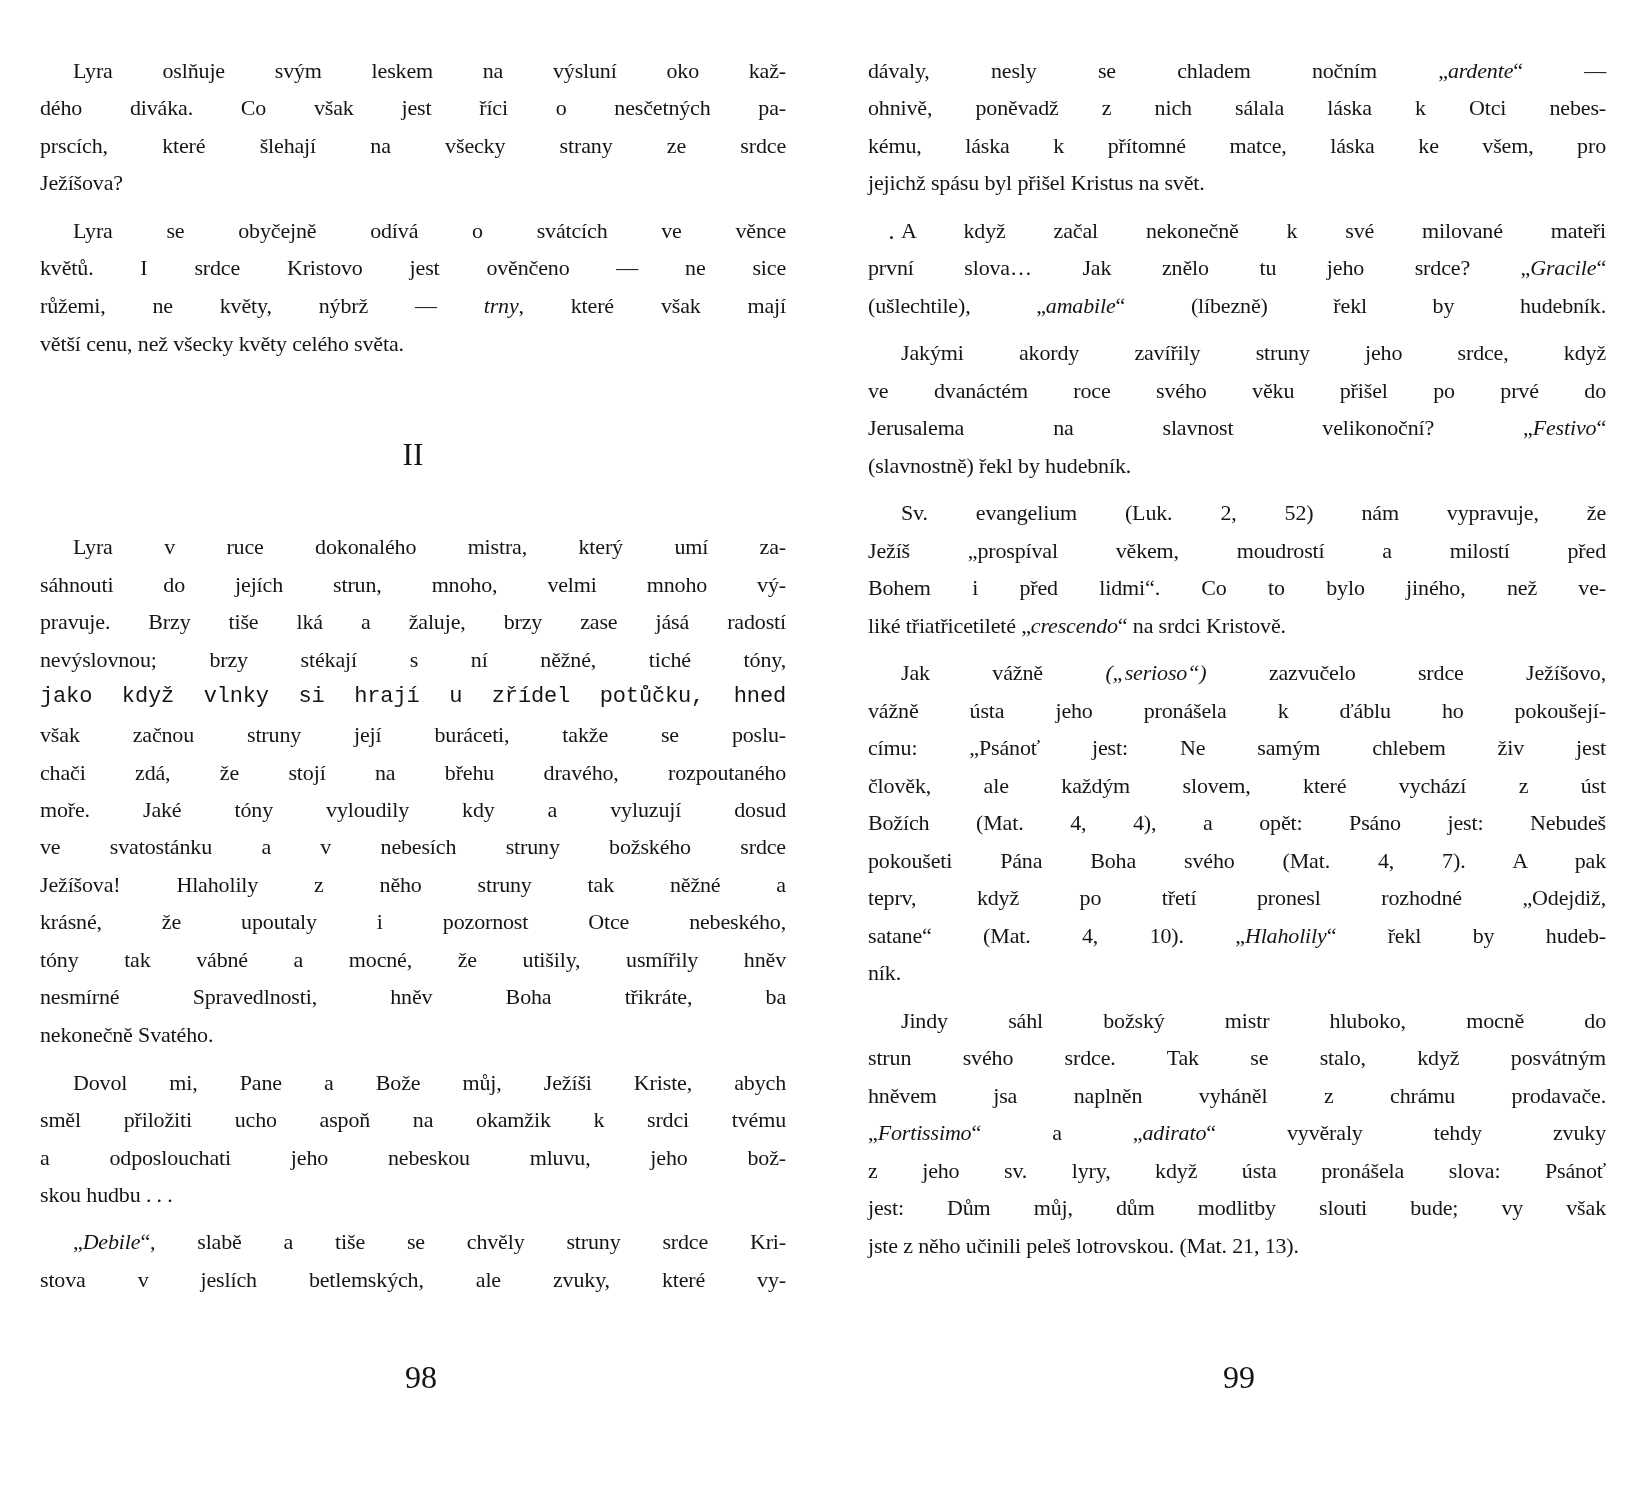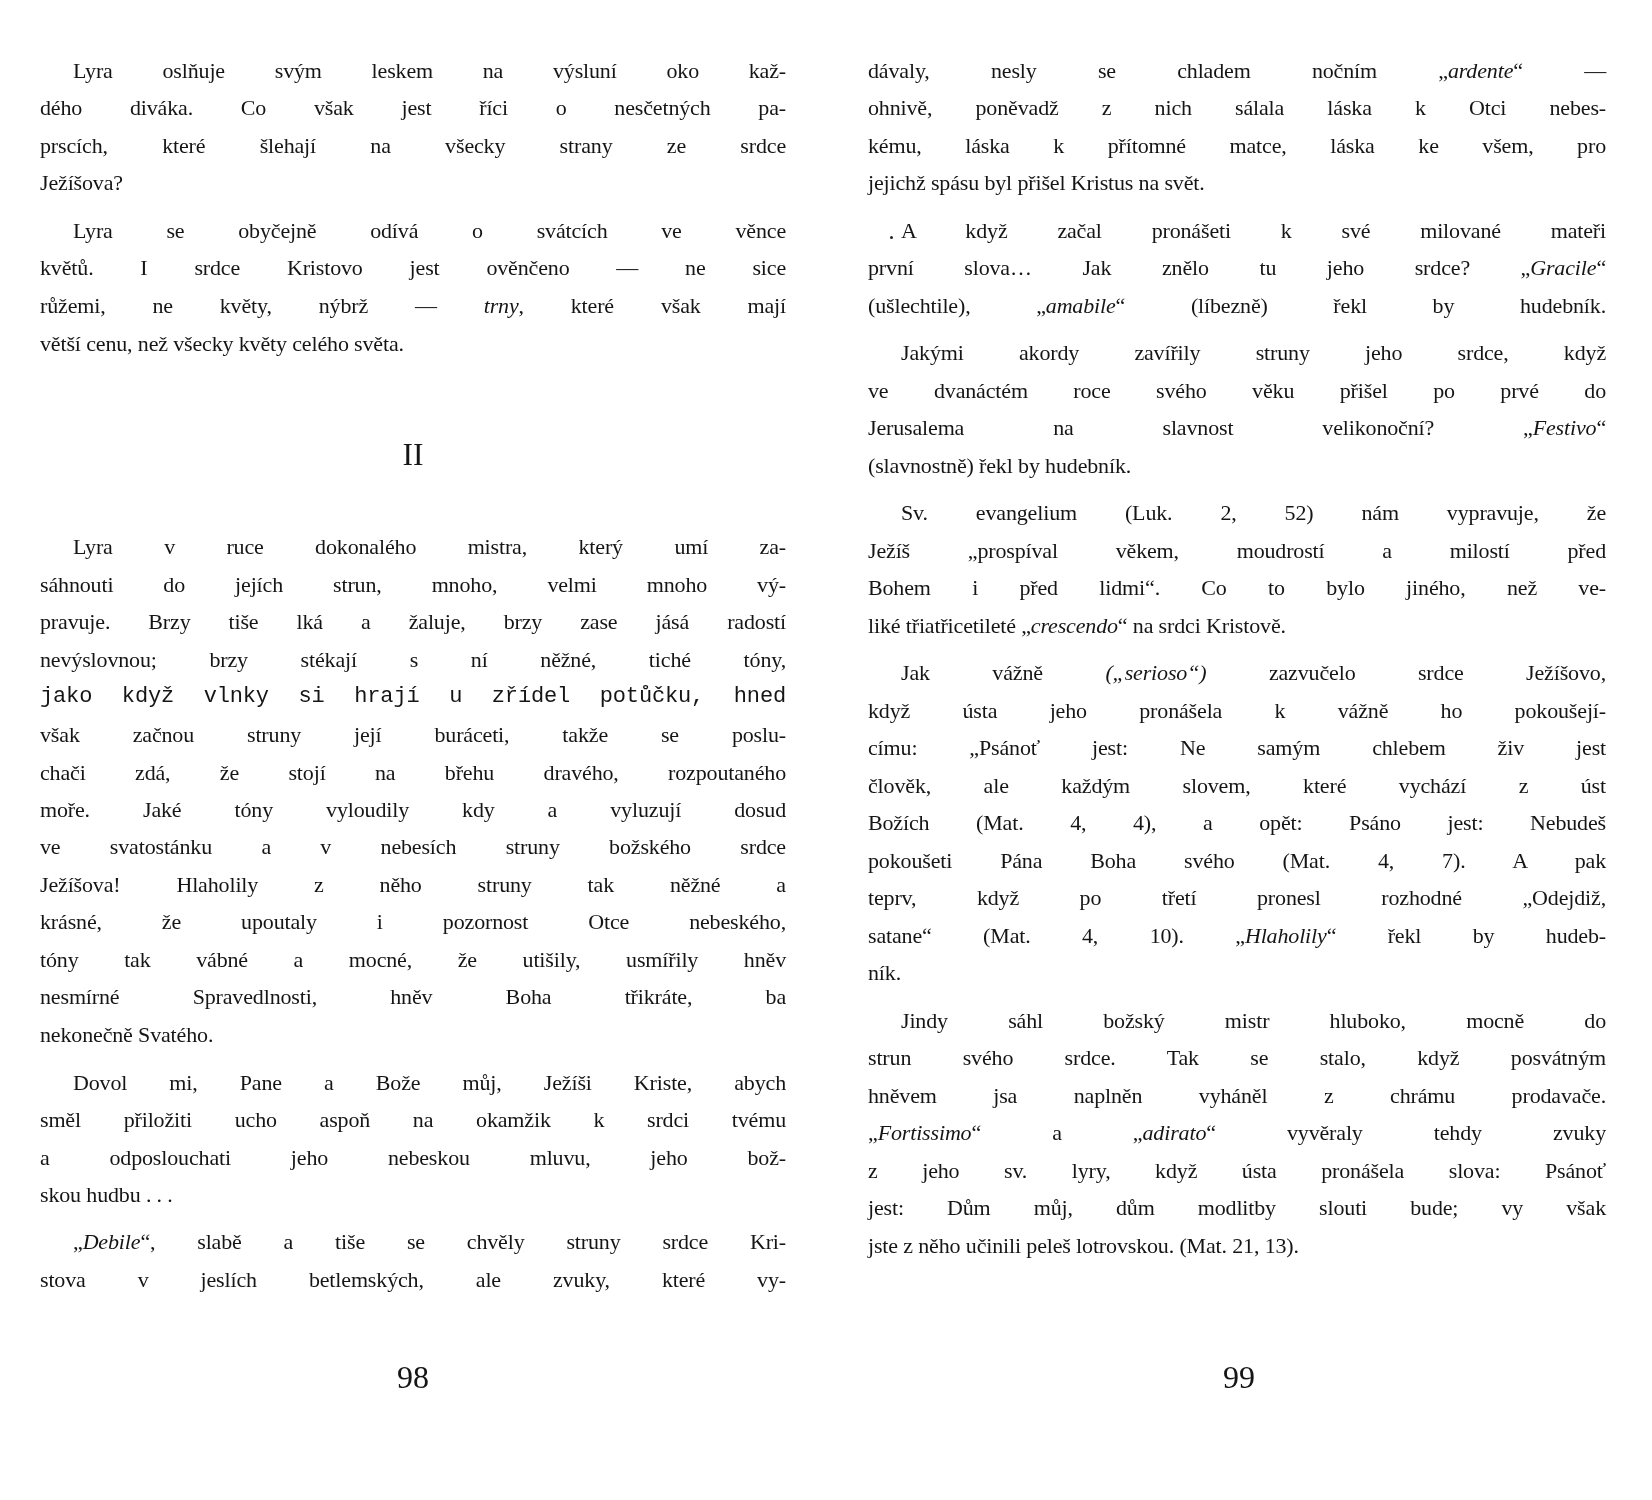--- a/index.html
+++ b/index.html
@@ -105,42 +105,42 @@
       <div class="line" style="top: 978px;">nesmírné Spravedlnosti, hněv Boha třikráte, ba</div>
       <div class="line last" style="top: 1016px;">nekonečně Svatého.</div>
       <div class="line indent" style="top: 1064px;">Dovol mi, Pane a Bože můj, Ježíši Kriste, abych</div>
       <div class="line" style="top: 1101px;">směl přiložiti ucho aspoň na okamžik k srdci tvému</div>
       <div class="line" style="top: 1139px;">a odposlouchati jeho nebeskou mluvu, jeho bož-</div>
       <div class="line last" style="top: 1176px;">skou hudbu . . .</div>
       <div class="line indent" style="top: 1223px;"><span>„</span><i>Debile</i><span>“, slabě a tiše se chvěly struny srdce Kri-</span></div>
       <div class="line" style="top: 1261px;">stova v jeslích betlemských, ale zvuky, které vy-</div>
     </div>
   <div class="section-heading" style="top:436px; left:0; width:826px;">II</div>
-  <div class="page-number" style="top:1358px; left:0; width:826px; padding-left:0;">98</div>
+  <div class="page-number" style="top:1358px; left:0; width:826px; padding-left:8px;">98</div>
 </div>
 
 <div class="page" id="page-right">
   <div class="col" id="col-right">
       <div class="line" style="top: 52px;"><span>dávaly, nesly se chladem nočním „</span><i>ardente</i><span>“ —</span></div>
       <div class="line" style="top: 89px;">ohnivě, poněvadž z nich sálala láska k Otci nebes-</div>
       <div class="line" style="top: 127px;">kému, láska k přítomné matce, láska ke všem, pro</div>
       <div class="line last" style="top: 164px;">jejichž spásu byl přišel Kristus na svět.</div>
-      <div class="line indent" style="top: 212px;">A když začal pronášeti k své milované mateři</div>
+      <div class="line indent" style="top: 212px;">A když začal nekonečně k své milované mateři</div>
       <div class="line" style="top: 249px;"><span>první slova… Jak znělo tu jeho srdce? „</span><i>Gracile</i><span>“</span></div>
       <div class="line" style="top: 287px;"><span>(ušlechtile), „</span><i>amabile</i><span>“ (líbezně) řekl by hudebník.</span></div>
       <div class="line indent" style="top: 334px;">Jakými akordy zavířily struny jeho srdce, když</div>
       <div class="line" style="top: 372px;">ve dvanáctém roce svého věku přišel po prvé do</div>
       <div class="line" style="top: 409px;"><span>Jerusalema na slavnost velikonoční? „</span><i>Festivo</i><span>“</span></div>
       <div class="line last" style="top: 447px;">(slavnostně) řekl by hudebník.</div>
       <div class="line indent" style="top: 494px;">Sv. evangelium (Luk. 2, 52) nám vypravuje, že</div>
       <div class="line" style="top: 532px;">Ježíš „prospíval věkem, moudrostí a milostí před</div>
       <div class="line" style="top: 569px;">Bohem i před lidmi“. Co to bylo jiného, než ve-</div>
       <div class="line last" style="top: 607px;"><span>liké třiatřicetileté „</span><i>crescendo</i><span>“ na srdci Kristově.</span></div>
       <div class="line indent" style="top: 654px;"><span>Jak vážně </span><i>(„serioso“)</i><span> zazvučelo srdce Ježíšovo,</span></div>
-      <div class="line" style="top: 692px;">když ústa jeho pronášela k vážně ho pokoušejí-</div>
+      <div class="line" style="top: 692px;">vážně ústa jeho pronášela k ďáblu ho pokoušejí-</div>
       <div class="line" style="top: 729px;">címu: „Psánoť jest: Ne samým chlebem živ jest</div>
       <div class="line" style="top: 767px;">člověk, ale každým slovem, které vychází z úst</div>
       <div class="line" style="top: 804px;">Božích (Mat. 4, 4), a opět: Psáno jest: Nebudeš</div>
       <div class="line" style="top: 842px;">pokoušeti Pána Boha svého (Mat. 4, 7). A pak</div>
       <div class="line" style="top: 879px;">teprv, když po třetí pronesl rozhodné „Odejdiž,</div>
       <div class="line" style="top: 917px;"><span>satane“ (Mat. 4, 10). „</span><i>Hlaholily</i><span>“ řekl by hudeb-</span></div>
       <div class="line last" style="top: 954px;">ník.</div>
       <div class="line indent" style="top: 1002px;">Jindy sáhl božský mistr hluboko, mocně do</div>
       <div class="line" style="top: 1039px;">strun svého srdce. Tak se stalo, když posvátným</div>
       <div class="line" style="top: 1077px;">hněvem jsa naplněn vyháněl z chrámu prodavače.</div>

